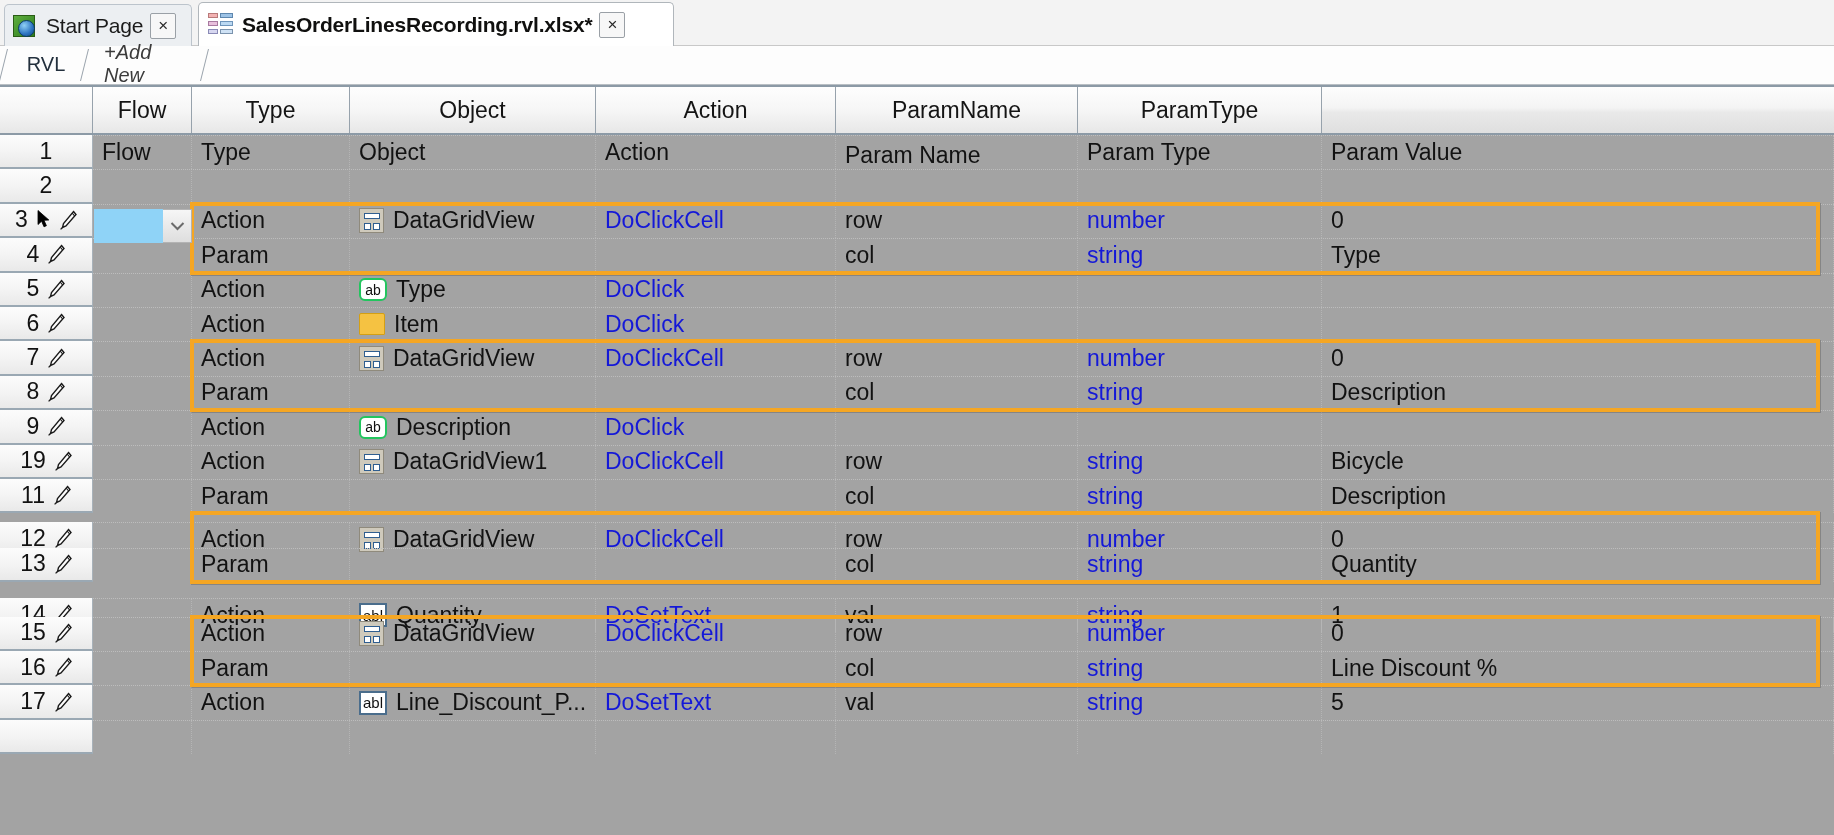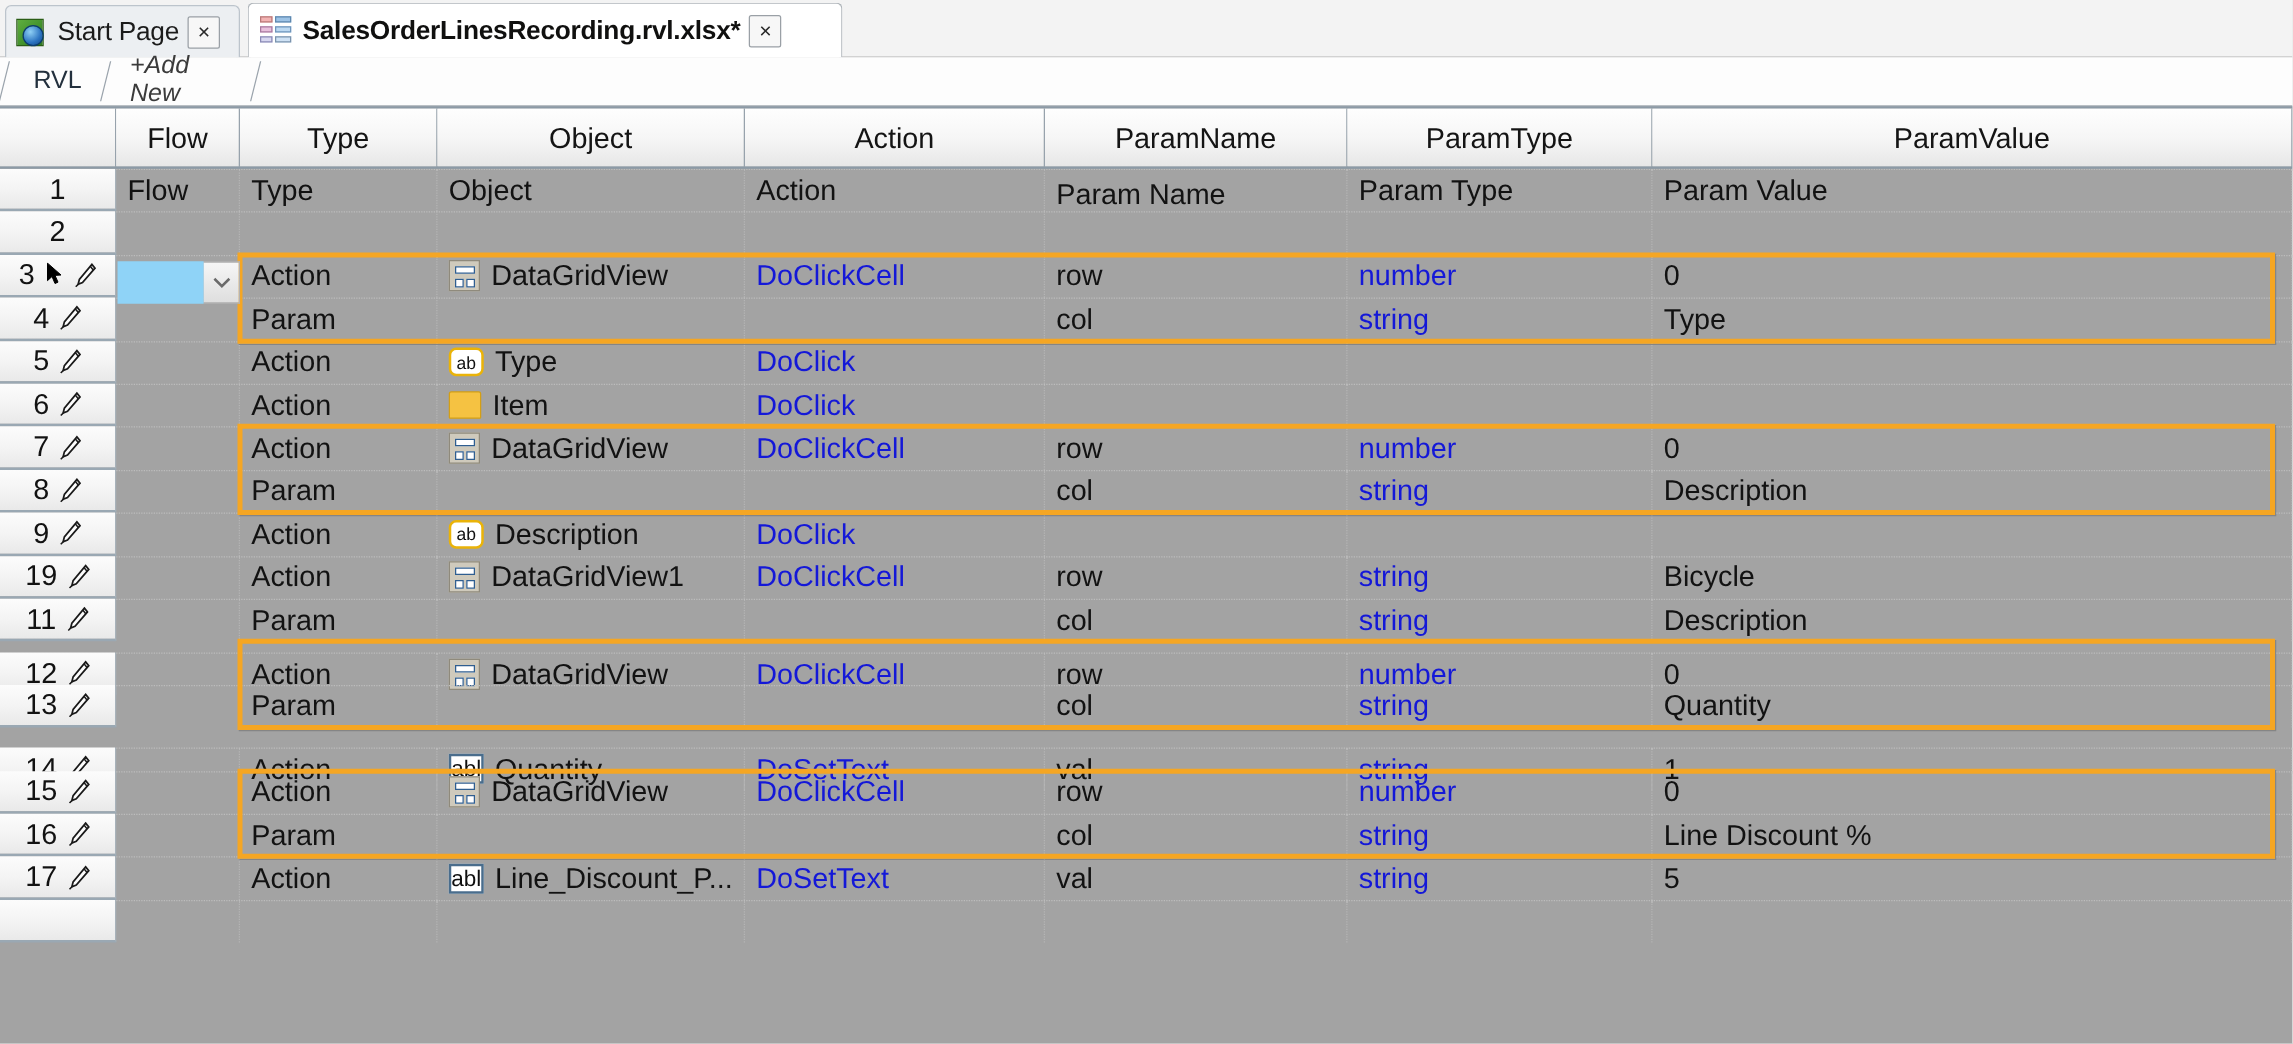--- a/index.html
+++ b/index.html
@@ -156,29 +156,29 @@
     background: #ffffff; border: 1px solid #2f5e90;
   }
   .ic-dgv .s1, .ic-dgv .s2 {
     position: absolute; top: 14px; width: 7px; height: 7px;
     background: #ffffff; border: 1px solid #2f5e90;
   }
   .ic-dgv .s1 { left: 4px; } .ic-dgv .s2 { left: 13px; }
 
   .ic-ab {
     width: 28px; height: 23px; flex: 0 0 auto;
-    border: 2px solid #eab308; border-radius: 6px; background: #ffffff;
+    border: 2px solid #22c55e; border-radius: 6px; background: #ffffff;
     display: flex; align-items: center; justify-content: center;
     font-size: 14px; color: #101010; line-height: 1; font-family: "Liberation Sans", sans-serif;
   }
   .ic-abl {
     width: 28px; height: 24px; flex: 0 0 auto;
     border: 2px solid #4a6d8c; background: #ffffff;
     display: flex; align-items: center; justify-content: center;
-    font-size: 18px; color: #101010; line-height: 1;
+    font-size: 15px; color: #101010; line-height: 1;
   }
   .ic-item {
     width: 26px; height: 22px; flex: 0 0 auto;
     background: #f5c242; border: 1px solid #d49f14;
     border-radius: 2px 2px 1px 1px;
   }
 
   
   .combo {
     position: absolute; left: 94px; top: 6px; width: 98px; height: 34px;
@@ -253,23 +253,20 @@
         </div>
         <div class="colhdr" style="left:596px;width:240px;">
           <span>Action</span>
         </div>
         <div class="colhdr" style="left:836px;width:242px;">
           <span>ParamName</span>
         </div>
         <div class="colhdr" style="left:1078px;width:244px;">
           <span>ParamType</span>
         </div>
-        <div class="colhdr" style="left:1322px;width:512px;">
-          <span>ParamValue</span>
-        </div>
       </div>
     <div class="rowsarea" id="rowsarea">
         <div class="row" style="top:0.0px;height:34.4px;">
           <div class="rowhdr">
             <span class="rownum">1</span>
           </div>
           <div class="cell" style="left:93px;width:99px;">
             <span>Flow</span>
           </div>
           <div class="cell" style="left:192px;width:158px;">

